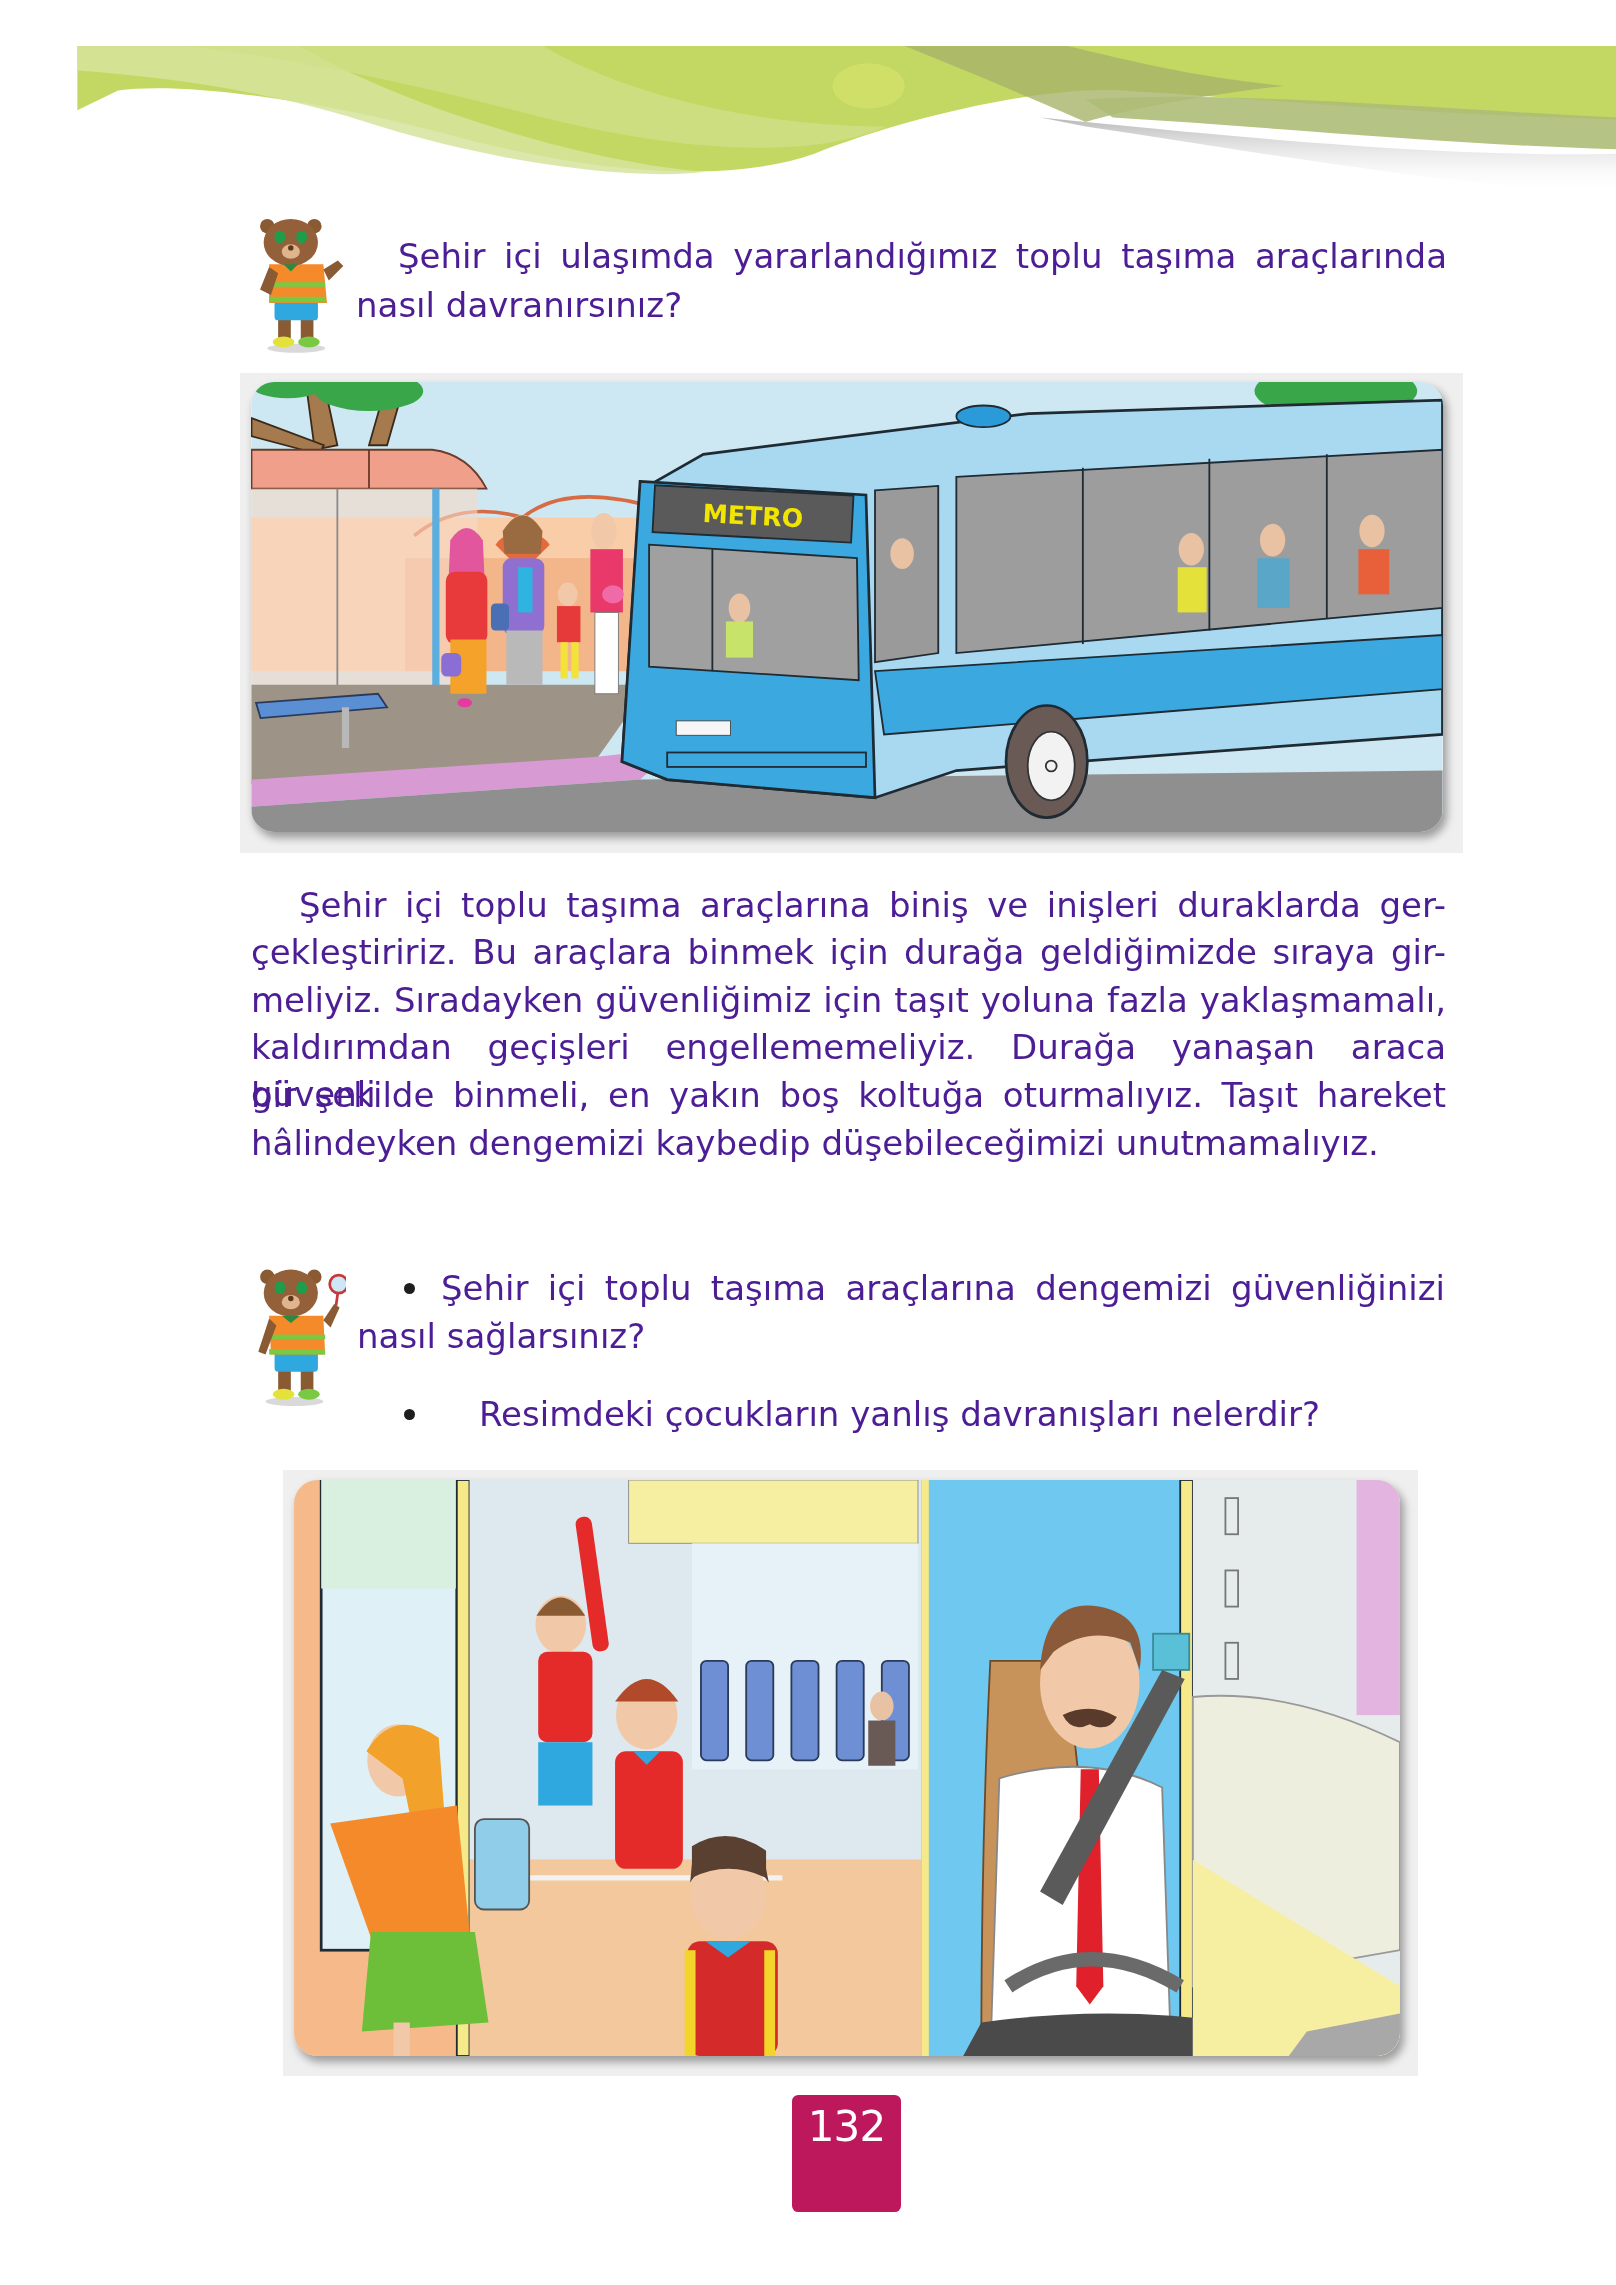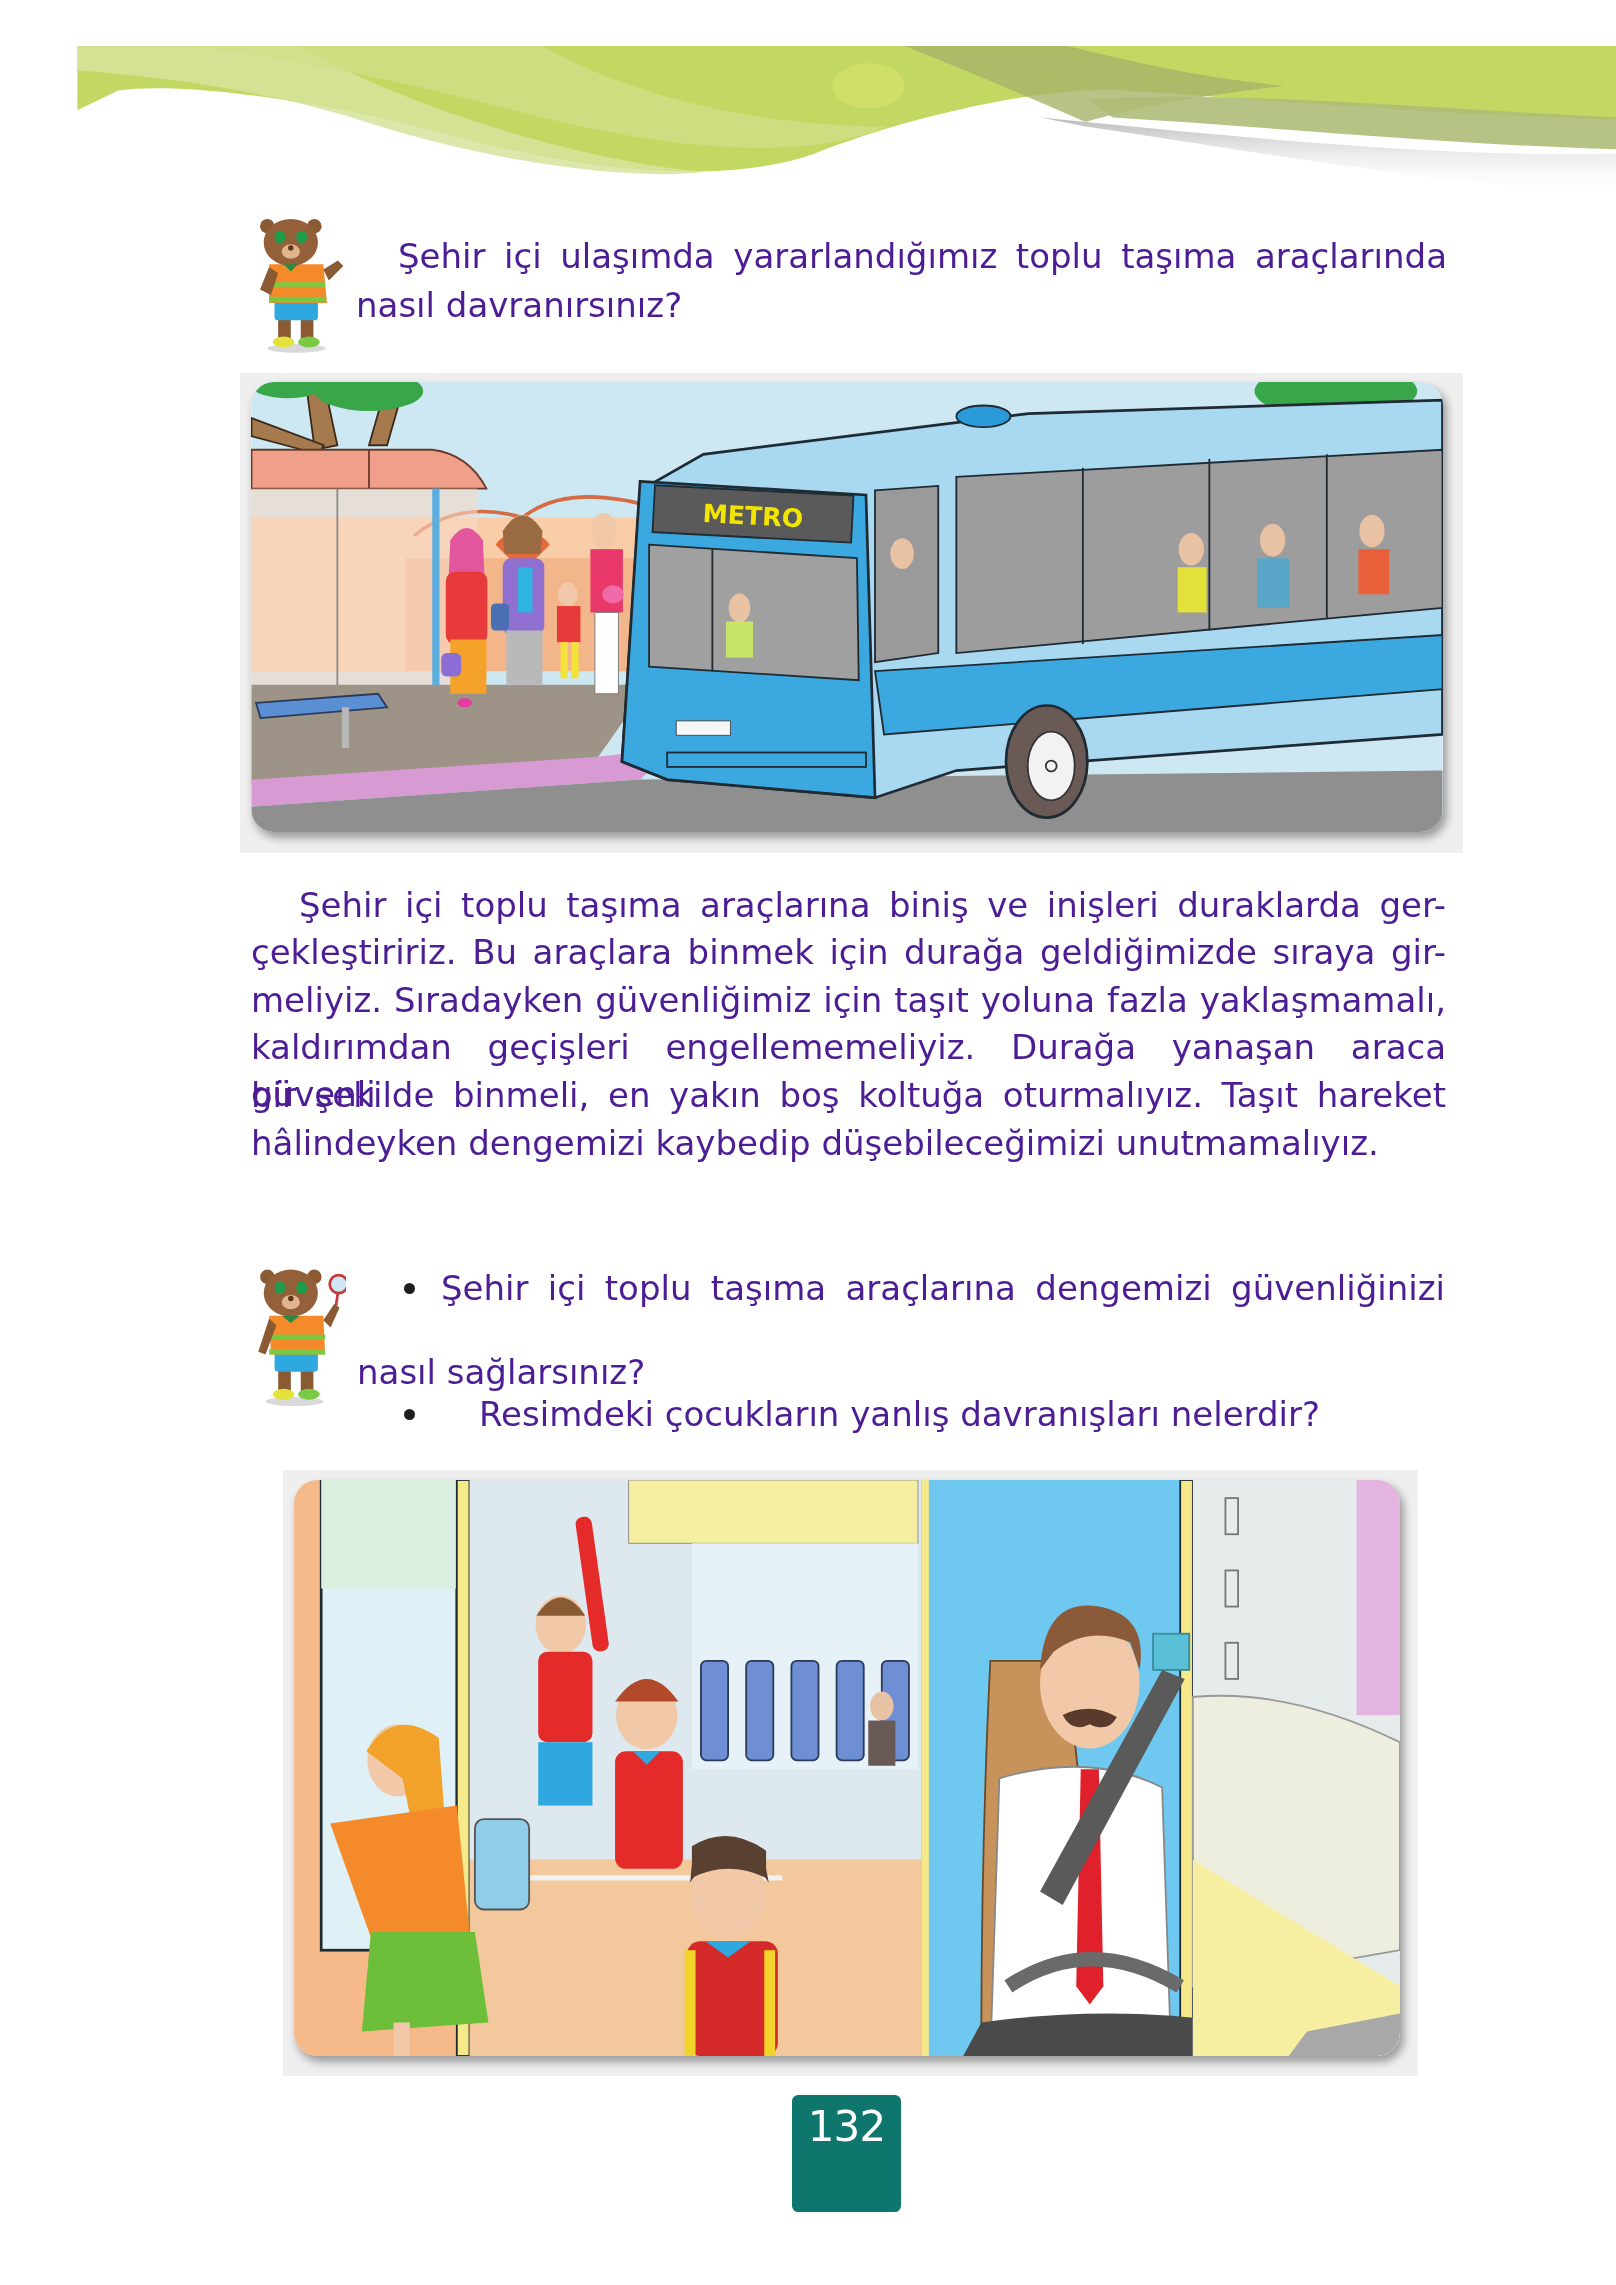--- a/index.html
+++ b/index.html
@@ -35,21 +35,21 @@
     position: absolute; background: #efefef;
   }
   .pic {
     position: absolute; border-radius: 23.5px; overflow: hidden;
     box-shadow: 3.6px 5.4px 9px rgba(0,0,0,0.35);
   }
   .pic svg { display: block; }
 
   .page-number-box {
     position: absolute; left: 792px; top: 2095px; width: 109px; height: 117px;
-    background: #0f766e; border-radius: 6.3px;
+    background: #be185d; border-radius: 6.3px;
   }
   .page-number {
     position: absolute; left: 0; top: 7.2px; width: 109px; text-align: center;
     font-size: 42px; color: #ffffff; font-family: "DejaVu Sans", sans-serif; font-weight: normal;
     letter-spacing: -0.9px;
   }
   .bear { position: absolute; }
 </style>
 </head>
 <body>
@@ -235,21 +235,21 @@
   <ellipse cx="44" cy="30" rx="30" ry="26" fill="#93603a"></ellipse>
   <ellipse cx="32" cy="24" rx="6" ry="7" fill="#1e9d4a"></ellipse>
   <ellipse cx="56" cy="24" rx="6" ry="7" fill="#1e9d4a"></ellipse>
   <ellipse cx="44" cy="40" rx="10" ry="8" fill="#e0b48c"></ellipse>
   <circle cx="44" cy="36" r="3" fill="#5a3820"></circle>
   <path d="M34 55 L54 55 L44 63 Z" fill="#2b8a3e"></path>
 </svg>
 
 <div class="bullet-dot" style="left:404px; top:1283px;"></div>
 <div class="text-line justify" style="left:441px; top:1265px; width:1004px;">Şehir içi toplu taşıma araçlarına dengemizi güvenliğinizi</div>
-<div class="text-line" style="left:357px; top:1313px;margin-top:36px;">nasıl sağlarsınız?</div>
+<div class="text-line" style="left:357px; top:1313px;">nasıl sağlarsınız?</div>
 
 <div class="bullet-dot" style="left:404px; top:1409px;"></div>
 <div class="text-line" style="left:442px; top:1391px;margin-left:37px;">Resimdeki çocukların yanlış davranışları nelerdir?</div>
 
 <div class="pic-frame" style="left:283px; top:1470px; width:1135px; height:606px;"></div>
 <div class="pic" style="left:294px; top:1480px; width:1106px; height:576px;">
   <svg width="1106" height="576" viewBox="0 0 1223 637">
 
     <rect width="1223" height="637" fill="#f6b98a"></rect>
 

